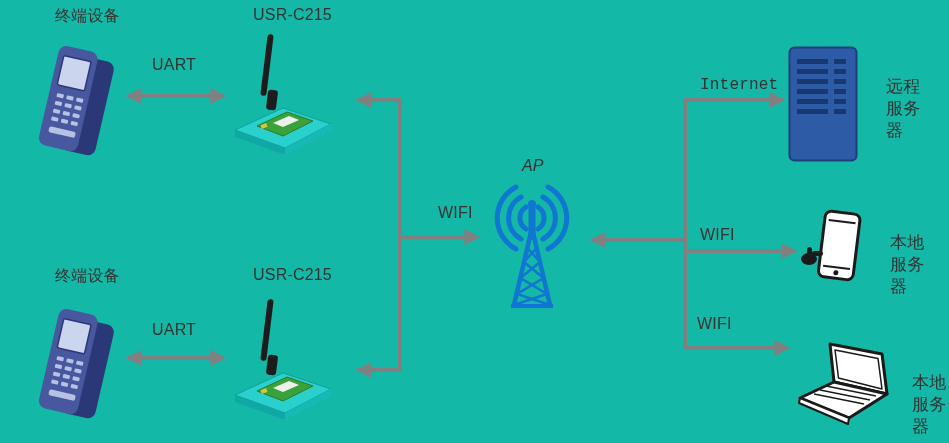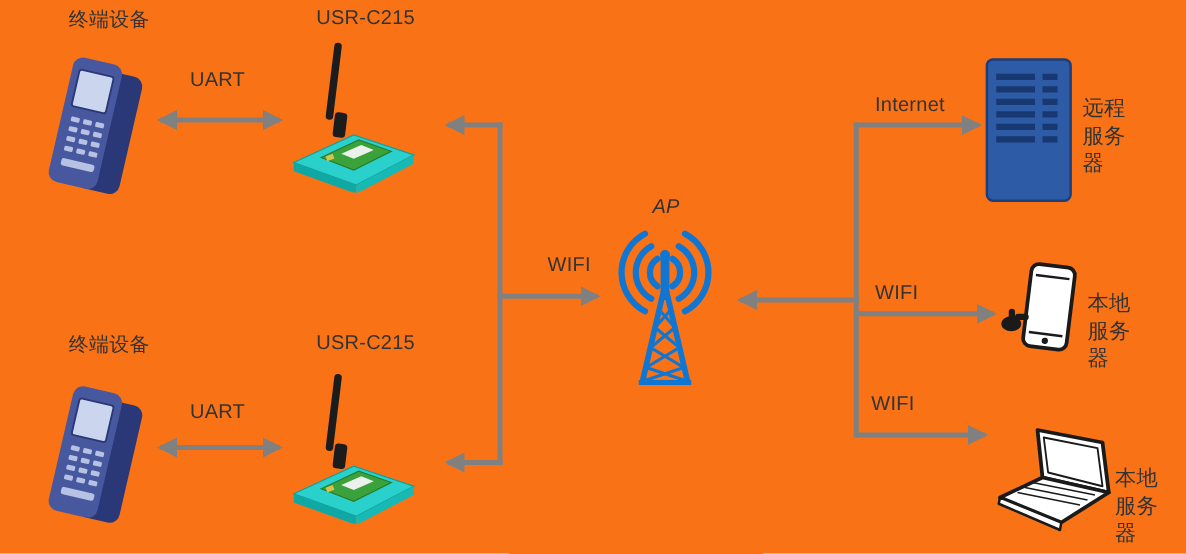--- a/index.html
+++ b/index.html
@@ -5,41 +5,42 @@
   * { margin: 0; padding: 0; box-sizing: border-box; }
   html, body { background: #ffffff; }
   body {
     font-family: "Liberation Sans", "DejaVu Sans", sans-serif;
     color: #333;
   }
   .stage {
     position: relative;
     width: 949px;
     height: 443px;
-    background: #f97316;
+    background: #14b8a6;
     overflow: hidden;
   }
   .wires {
     position: absolute;
     left: 0; top: 0;
     width: 949px; height: 443px;
   }
   .icon { position: absolute; display: block; }
   .lbl {
     position: absolute;
     font-size: 16px;
     color: #333;
     white-space: nowrap;
     letter-spacing: 0.2px;
   }
   .lbl.cjk {
     white-space: normal;
     width: 40px;
     line-height: 1.3;
     font-size: 17px;
+    margin-left: 20px;
   }
 </style>
 </head>
 <body>
 
 <div class="stage">
 
   <svg class="wires" viewBox="0 0 949 443" xmlns="http://www.w3.org/2000/svg">
     <defs>
       <marker id="ah" viewBox="0 0 10 10" refX="8.5" refY="5" markerWidth="4" markerHeight="4" orient="auto-start-reverse" markerUnits="strokeWidth">
@@ -202,21 +203,21 @@
   <div class="lbl" style="left:253px; top:6px;">USR-C215</div>
   <div class="lbl" style="left:152px; top:56px;">UART</div>
 
   <div class="lbl" style="left:55px; top:266px;">终端设备</div>
   <div class="lbl" style="left:253px; top:266px;">USR-C215</div>
   <div class="lbl" style="left:152px; top:321px;">UART</div>
 
   <div class="lbl" style="left:438px; top:204px;">WIFI</div>
   <div class="lbl" style="left:522px; top:157px;font-style:italic;">AP</div>
 
-  <div class="lbl" style="left:700px; top:76px;">Internet</div>
+  <div class="lbl" style="left:700px; top:76px;font-family:Liberation Mono, monospace;">Internet</div>
   <div class="lbl cjk" style="left:866px; top:76px;">远程服务器</div>
 
   <div class="lbl" style="left:700px; top:226px;">WIFI</div>
   <div class="lbl cjk" style="left:870px; top:232px;">本地服务器</div>
 
   <div class="lbl" style="left:697px; top:315px;">WIFI</div>
   <div class="lbl cjk" style="left:892px; top:372px;">本地服务器</div>
 
 </div>
 

